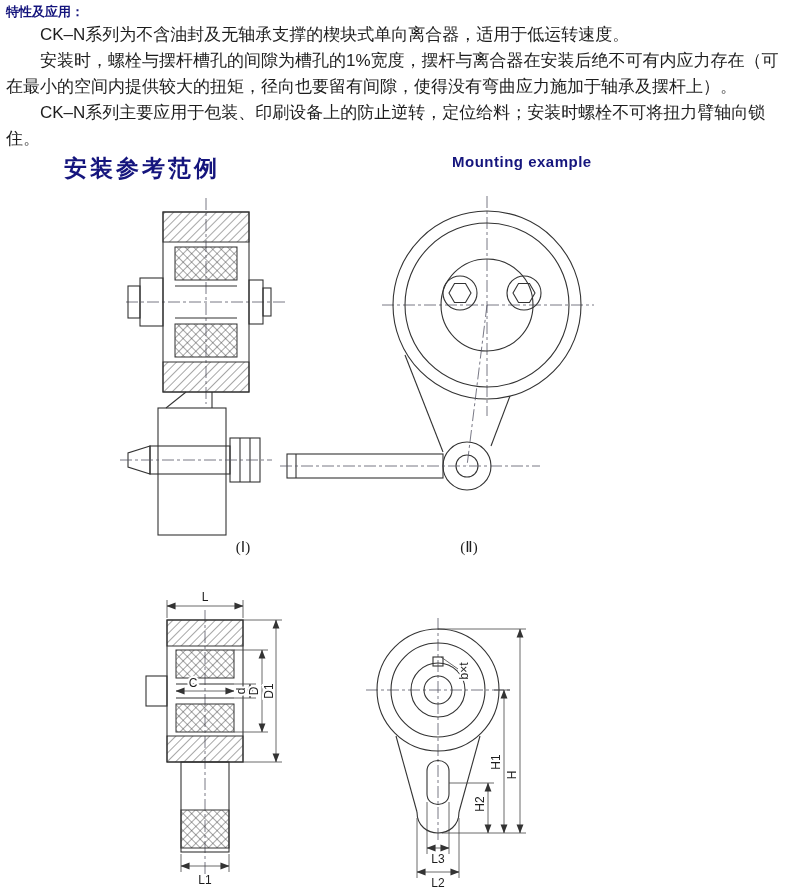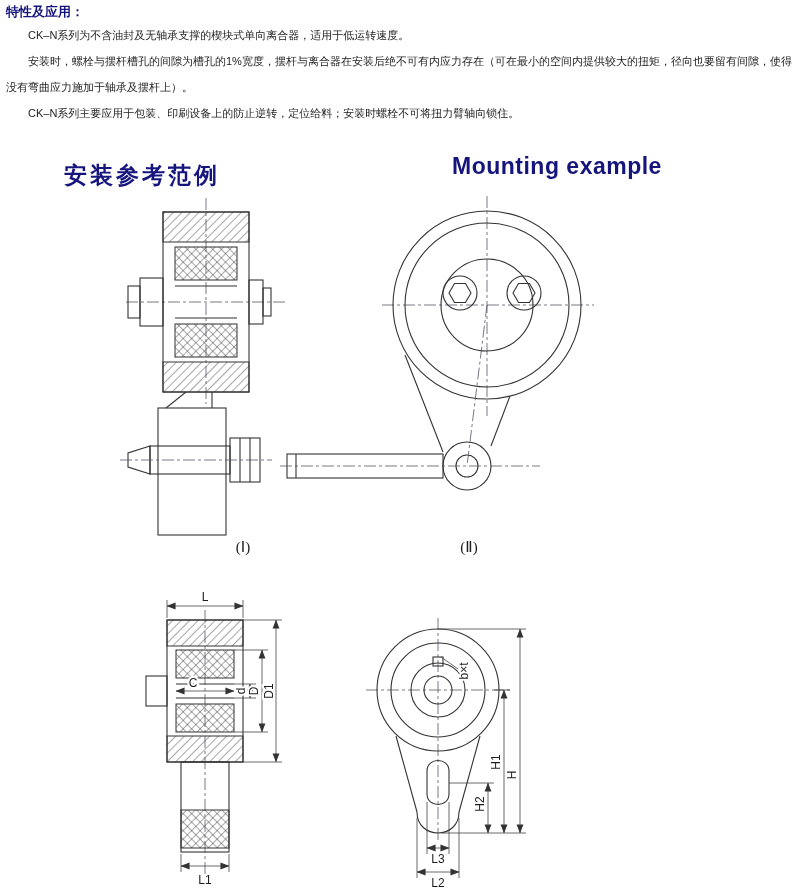--- a/index.html
+++ b/index.html
@@ -1,23 +1,23 @@
 <!DOCTYPE html>
 <html><head>
 <meta charset="utf-8">
 <style>
   html,body{margin:0;padding:0;background:#ffffff;}
   .page{position:relative;width:800px;height:891px;background:#ffffff;overflow:hidden;
         font-family:"Liberation Sans",sans-serif;}
   .intro{position:absolute;left:6px;top:2px;width:788px;color:#1d1d1d;}
   .intro-title{font-size:13px;font-weight:bold;color:#15157d;line-height:20px;}
-  .intro p{margin:0;font-size:11px;line-height:26px;text-indent:2em;color:#1d1d1d;}
-  .heading-cn{position:absolute;left:64px;top:160px;margin:0;font-size:23px;font-weight:bold;
+  .intro p{margin:0;font-size:17px;line-height:26px;text-indent:2em;color:#1d1d1d;}
+  .heading-cn{position:absolute;left:64px;top:153px;margin:0;font-size:23px;font-weight:bold;
               color:#15157d;letter-spacing:3px;}
-  .heading-en{position:absolute;left:452px;top:153px;margin:0;font-size:23px;font-weight:bold;
+  .heading-en{position:absolute;left:452px;top:153px;margin:0;font-size:15px;font-weight:bold;
               color:#15157d;letter-spacing:0.5px;}
   svg.drawings{position:absolute;left:0;top:190px;}
   .ln{stroke:#333;stroke-width:1.1;fill:none;}
   .lnh{stroke:#333;stroke-width:1;}
   .cl{stroke:#556;stroke-width:0.8;fill:none;stroke-dasharray:12 3 3 3;}
   .dl{stroke:#444;stroke-width:0.8;fill:none;}
   text.lbl{font-family:"Liberation Sans",sans-serif;font-size:12px;fill:#1d1d1d;}
   text.cap{font-family:"Liberation Serif",serif;font-size:15px;fill:#1d1d1d;}
   .halo{stroke:#fff;stroke-width:4px;paint-order:stroke;}
 </style>

